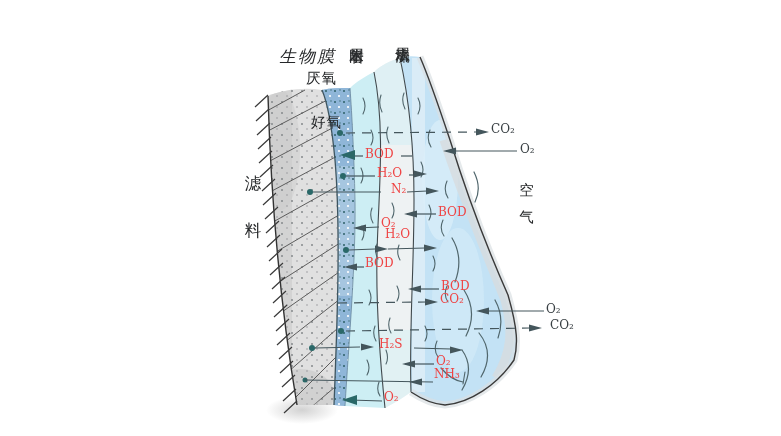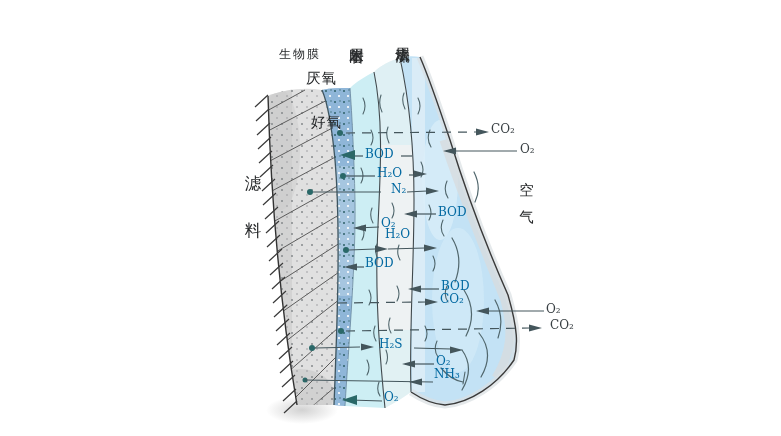--- a/index.html
+++ b/index.html
@@ -2,24 +2,24 @@
 <html><head>
 <meta charset="utf-8">
 <style>
   html,body{margin:0;padding:0;background:#fff;}
   #stage{position:relative;width:781px;height:436px;background:#ffffff;overflow:hidden;
          font-family:"DejaVu Sans",sans-serif;}
   #art{position:absolute;left:0;top:0;}
   .lbl{position:absolute;white-space:nowrap;line-height:1;}
   .cjk{font-family:"DejaVu Sans",sans-serif;color:#26282a;}
   .chem{font-family:"DejaVu Serif",serif;font-size:12px;}
-  .inwater{color:#0369a1;}
+  .inwater{color:#ef4444;}
   .onair{color:#383f43;}
   .vtext{writing-mode:vertical-rl;text-orientation:upright;}
-  .hdr{font-size:12px;letter-spacing:2px;}
+  .hdr{font-size:17px;letter-spacing:2px;font-style:italic;}
   .sub{font-size:14.5px;letter-spacing:1px;}
 </style>
 </head>
 <body>
 
 <div id="stage">
 
 <svg id="art" width="781" height="436" viewBox="0 0 781 436">
   <defs>
     <pattern id="pGray" width="10" height="11" patternUnits="userSpaceOnUse">

